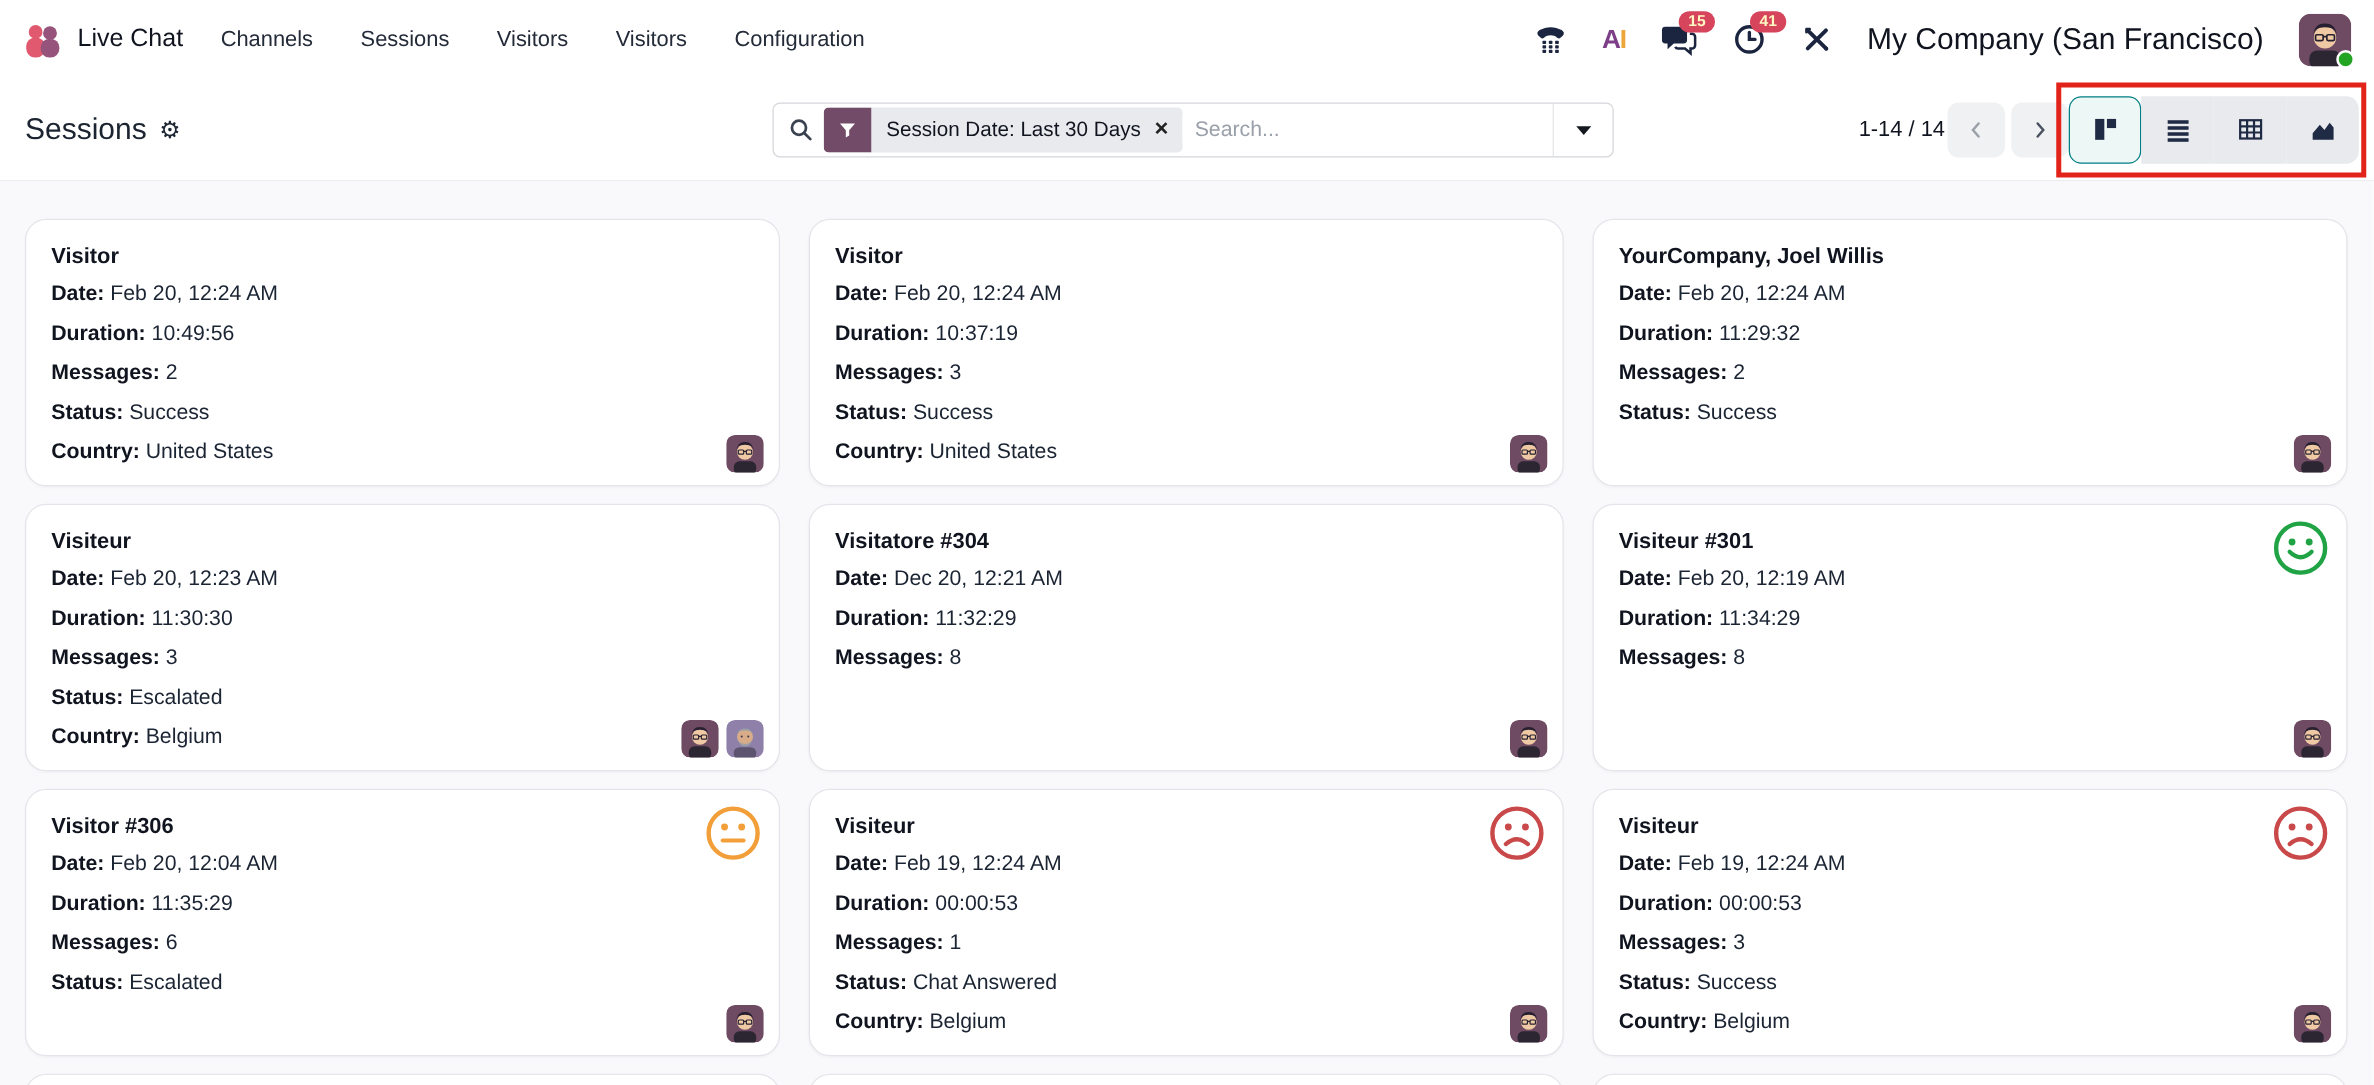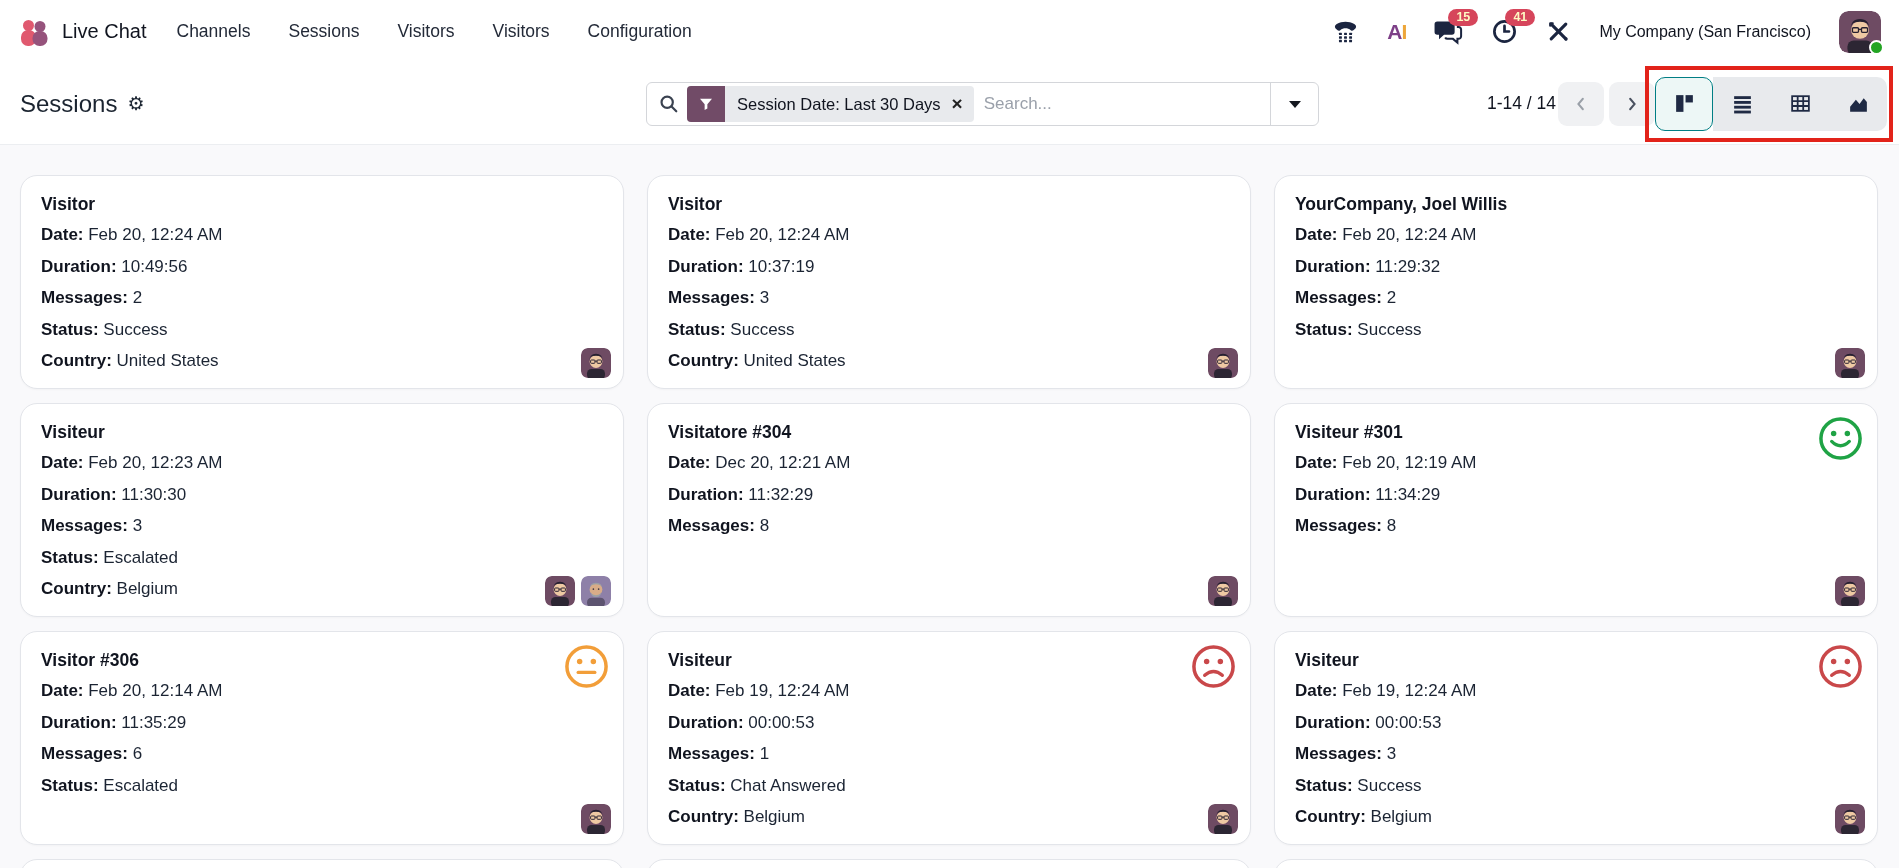--- a/index.html
+++ b/index.html
@@ -11,36 +11,36 @@
   .brand { display:flex; align-items:center; gap:12px; margin-right:30px; cursor:pointer; }
   .brand-name { font-size:20px; color:#10141f; }
   .menu { display:flex; align-items:center; gap:38px; font-size:17.5px; color:#232a38; }
   .menu span { cursor:pointer; }
   .nav-right { margin-left:auto; display:flex; align-items:center; gap:28px; }
   .nav-ic { position:relative; display:flex; align-items:center; justify-content:center; cursor:pointer; color:#1b2540; }
   .badge { position:absolute; top:-9px; left:14px; background:var(--badge_red,#d6455b); color:#fef9c3;
     font-size:12.5px; font-weight:700; padding:1px 8px; border-radius:11px; line-height:1.2; }
   .ai-txt { font-size:21px; font-weight:700; letter-spacing:-1px; }
   .ai-a { color:#7d3f87; } .ai-i { color:#eda63a; }
-  .company { font-size:16px; color:#10141f; cursor:pointer; }
+  .company { font-size:24px; color:#10141f; cursor:pointer; }
   .nav-avatar { position:relative; width:42px; height:42px; cursor:pointer; }
   .nav-avatar svg { width:42px; height:42px; border-radius:9px; display:block; }
   .presence { position:absolute; right:-3px; bottom:-2px; width:15px; height:15px;
     background:#23a523; border:2.5px solid #fff; border-radius:50%; }
 
   
   .control { position:relative; height:82px; display:flex; align-items:center;
     padding:0 12px 0 20px; background:#fff; border-bottom:1px solid #eceef1; }
   .cp-title { display:flex; align-items:center; gap:10px; }
   .cp-title h1 { font-size:24px; font-weight:500; color:#1b2430; }
   .gear { font-size:19px; color:#1d2633; cursor:pointer; }
 
   .searchbar { position:absolute; left:618px; top:19px; width:673px; height:44px;
     border:1px solid #d4d6da; border-radius:6px; background:#fff;
-    display:flex; align-items:center;margin-left:28px; }
+    display:flex; align-items:center; }
   .mag { margin:0 8px 0 12px; display:flex; color:#3a4250; }
   .facet { display:flex; align-items:stretch; height:36px; border-radius:4px; overflow:hidden;
     background:#e8eaed; cursor:pointer; flex:0 0 auto; }
   .facet-funnel { width:38px; background:var(--accent_purple,#714B67); display:flex; align-items:center; justify-content:center; }
   .facet-label { display:flex; align-items:center; padding:0 4px 0 12px; font-size:16.5px; color:#10141f; white-space:nowrap; }
   .facet-x { display:flex; align-items:center; padding:0 11px 0 7px; font-size:19px; font-weight:700; color:#222; }
   .search-input { flex:1 1 auto; border:none; outline:none; font-size:17px; color:#333;
     padding:0 10px; min-width:40px; font-family:"Liberation Sans", sans-serif; }
   .search-input::placeholder { color:#9aa0aa; }
   .caret-btn { width:48px; align-self:stretch; border-left:1px solid #d4d6da; display:flex;
@@ -364,21 +364,21 @@
   <svg class="krating happy" viewBox="0 0 48 48">
     <circle cx="24" cy="24" r="20" fill="none" stroke="currentColor" stroke-width="3.6"></circle>
     <circle cx="17" cy="19" r="2.8" fill="currentColor"></circle>
         <circle cx="31" cy="19" r="2.8" fill="currentColor"></circle>
     <path d="M15 27 Q24 36 33 27" fill="none" stroke="currentColor" stroke-width="3.4" stroke-linecap="round"></path>
   </svg>
     </div>
     <div class="kcard">
     <div class="ktitle">Visitor #306</div>
     <div class="kfields">
-        <div class="kline"><span class="klabel">Date: </span><span>Feb 20, 12:14 AM</span></div>
+        <div class="kline"><span class="klabel">Date: </span><span>Feb 20, 12:04 AM</span></div>
         <div class="kline"><span class="klabel">Duration: </span><span>11:35:29</span></div>
         <div class="kline"><span class="klabel">Messages: </span><span>6</span></div>
         <div class="kline"><span class="klabel">Status: </span><span>Escalated</span></div>
       </div>
     <div class="kavatars">
         <svg viewBox="0 0 40 40">
     <rect width="40" height="40" rx="8" fill="#6e4b63"></rect>
     <rect x="8" y="28" width="24" height="14" rx="6" fill="#2c2633"></rect>
     <circle cx="20" cy="18" r="8.5" fill="#eec9a3"></circle>
     <path d="M11 18 Q11 7.5 20 7.5 Q29 7.5 29 18 Q29 12 24.5 10.8 Q20 9.8 15.5 10.8 Q11 12 11 18 Z" fill="#262030"></path>

